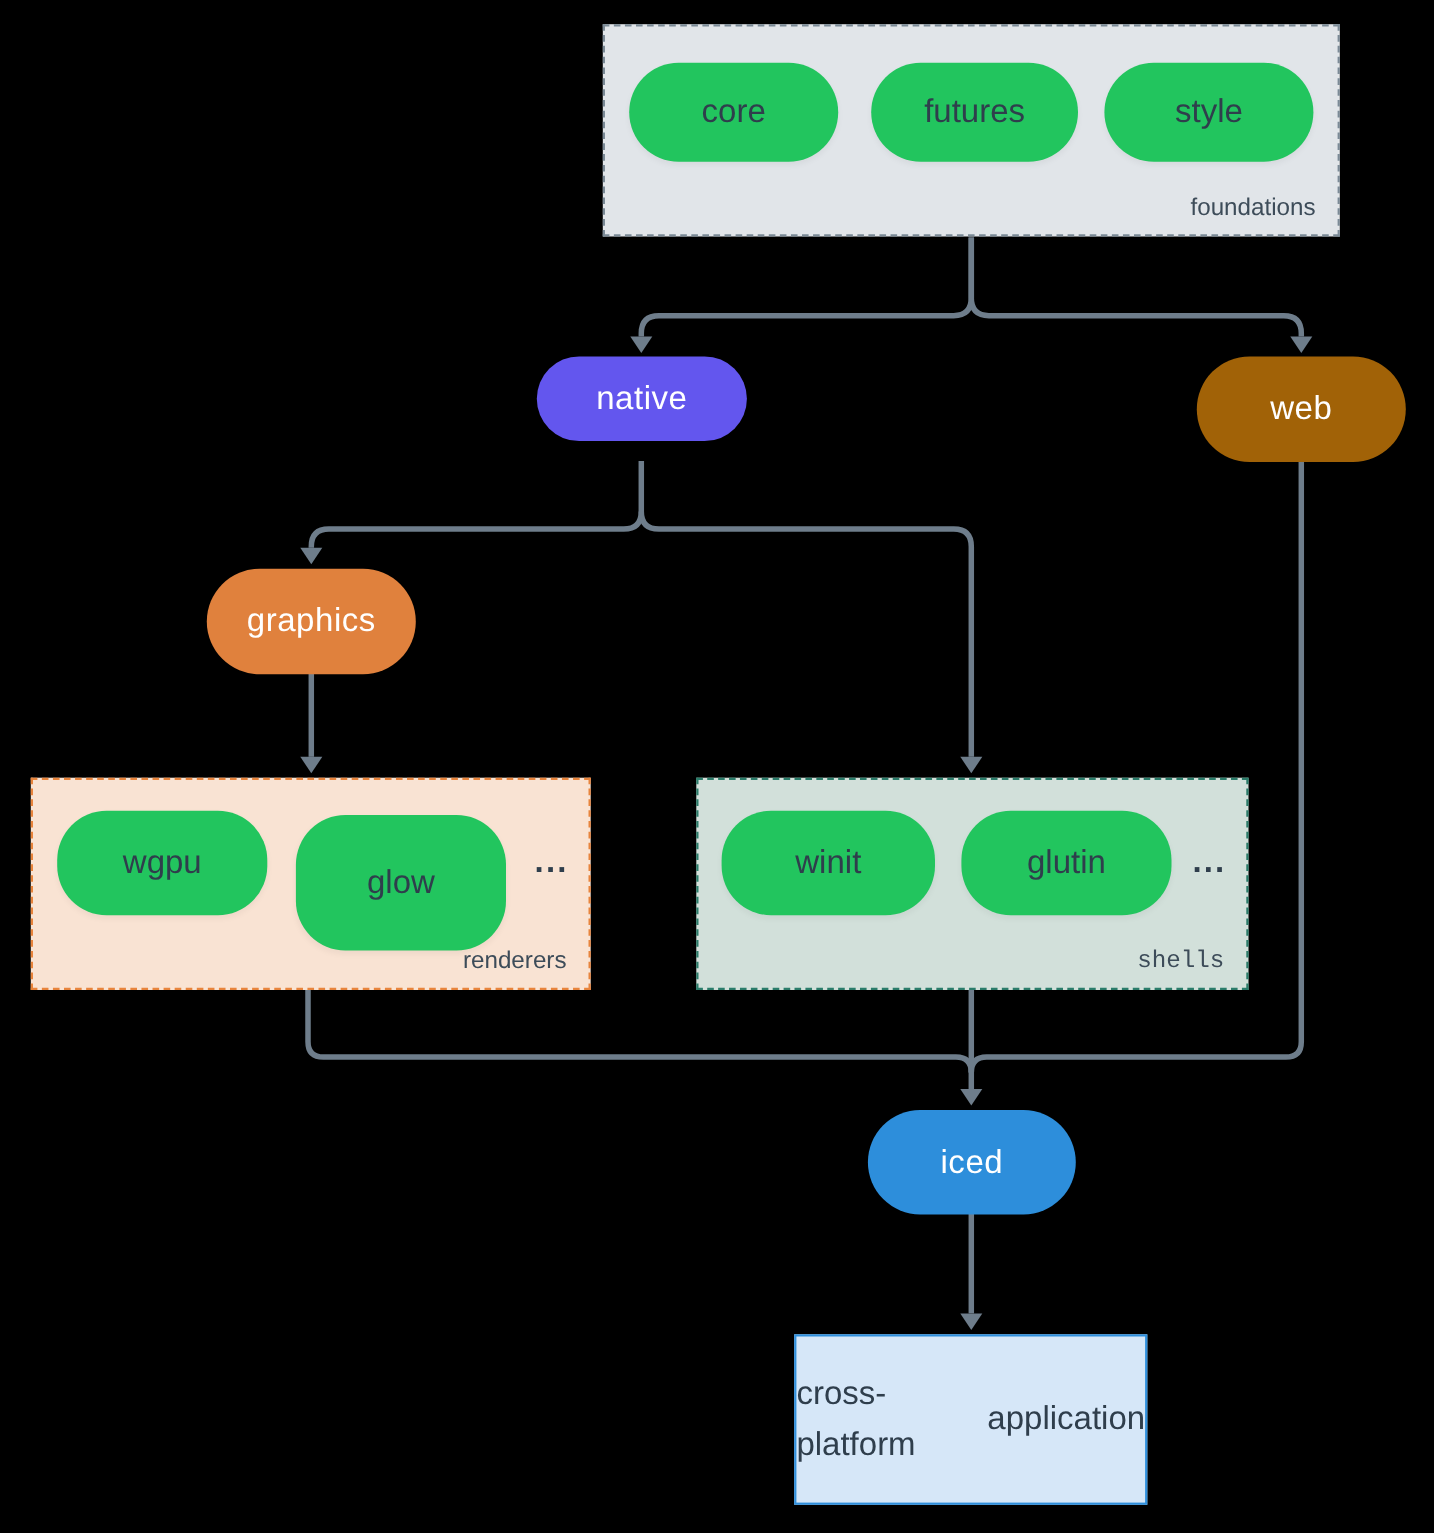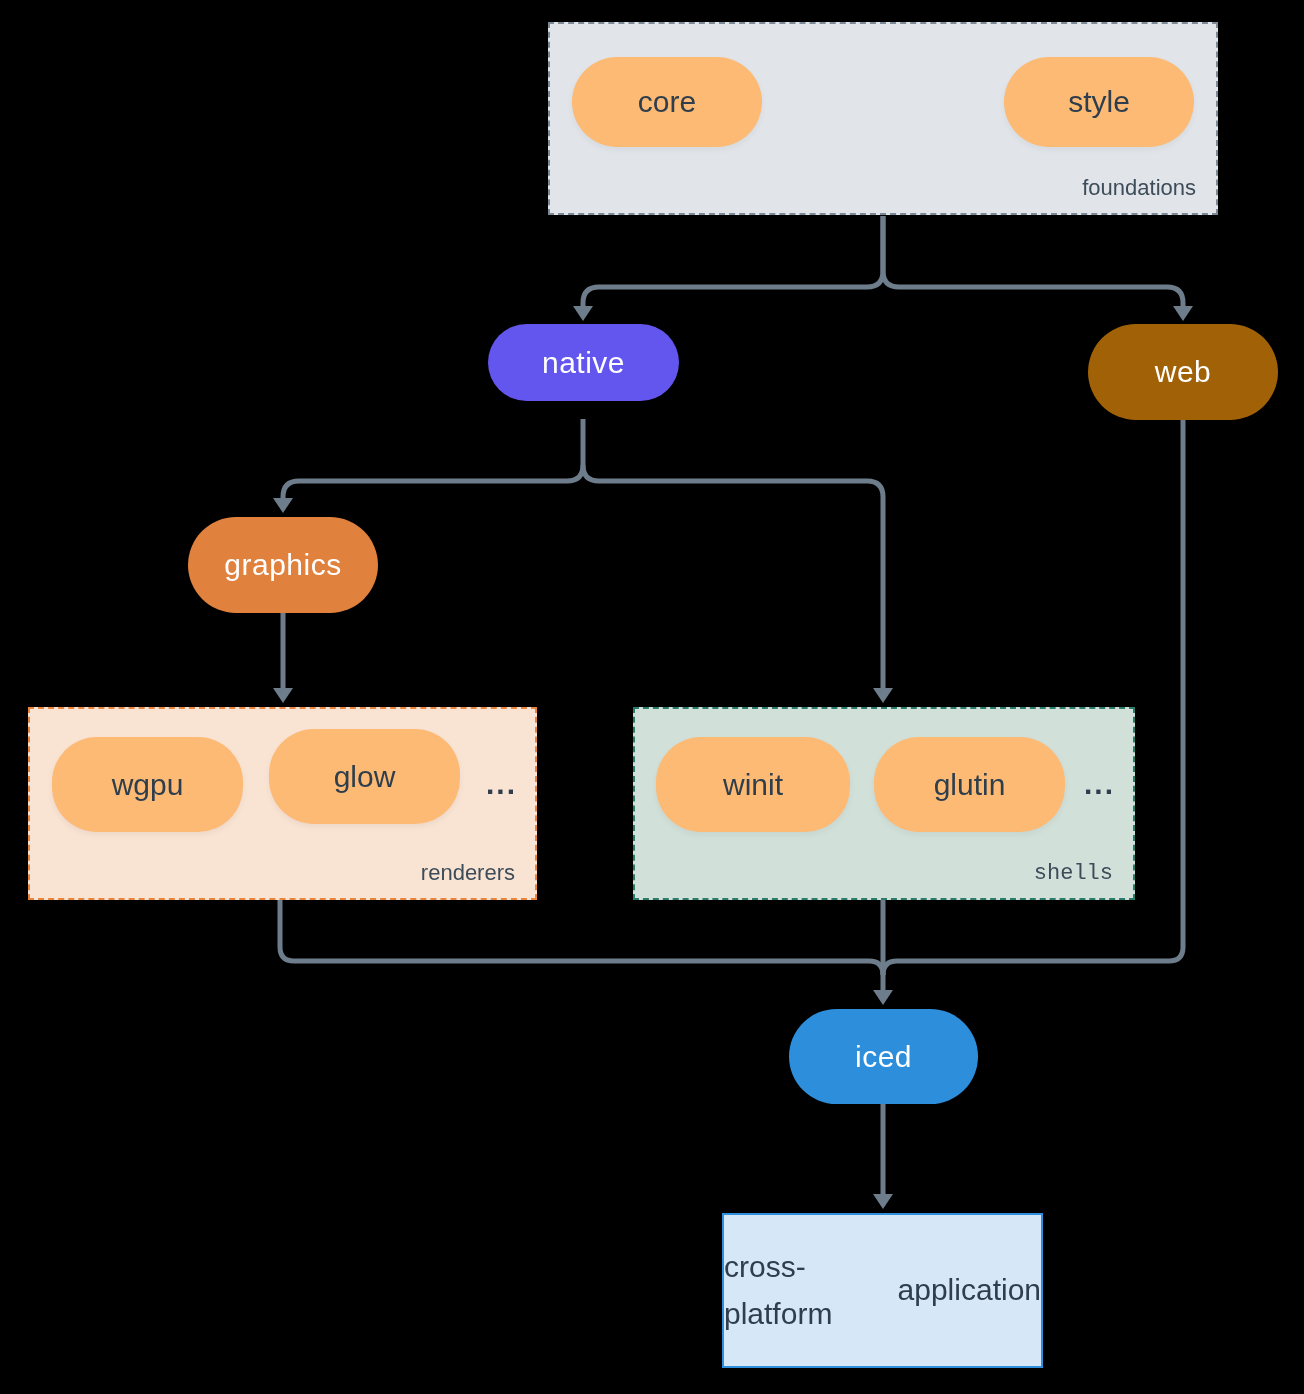--- a/index.html
+++ b/index.html
@@ -17,21 +17,21 @@
     border-radius:48px;
     font-size:30px;color:#fff;
     letter-spacing:0.5px;
   }
   .group{
     border:2px dashed #888;
     display:block;
   }
   .white-pill{
     position:absolute;
-    background:#fdba74;
+    background:#22c55e;
     border-radius:45px;
     display:flex;align-items:center;justify-content:center;
     font-size:30px;
     box-shadow:0 3px 6px rgba(0,0,0,0.05);
   }
   .group-label{
     position:absolute;right:20px;bottom:12px;
     font-size:22px;
   }
   .dots{
@@ -67,33 +67,34 @@
       <polygon points="273,498 293,498 283,513"></polygon>
       <polygon points="273,688 293,688 283,703"></polygon>
       <polygon points="873,688 893,688 883,703"></polygon>
       <polygon points="873,990 893,990 883,1005"></polygon>
       <polygon points="873,1194 893,1194 883,1209"></polygon>
     </g>
   </svg>
 
   <div class="group" style="left: 548px; top: 22px; width: 670px; height: 193px; background-color: rgb(225, 229, 233); border-color: rgb(123, 138, 150);">
     <div class="white-pill" style="left:22px;top:33px;width:190px;height:90px;">core</div>
+    <div class="white-pill" style="left:242px;top:33px;width:188px;height:90px;">futures</div>
     <div class="white-pill" style="left:454px;top:33px;width:190px;height:90px;">style</div>
     <div class="group-label" style="color: rgb(61, 76, 89);">foundations</div>
   </div>
 
   <div class="node pill" style="left: 488px; top: 324px; width: 191px; height: 77px; background-color: rgb(99, 86, 238);">native</div>
 
   <div class="node pill" style="left: 1088px; top: 324px; width: 190px; height: 96px; background-color: #a16207;">web</div>
 
   <div class="node pill" style="left: 188px; top: 517px; width: 190px; height: 96px; background-color: rgb(224, 129, 61);">graphics</div>
 
   <div class="group" style="left: 28px; top: 707px; width: 509px; height: 193px; background-color: rgb(249, 227, 211); border-color: rgb(232, 132, 60);">
     <div class="white-pill" style="left:22px;top:28px;width:191px;height:95px;">wgpu</div>
-    <div class="white-pill" style="left:239px;top:20px;width:191px;height:95px;">glow</div>
+    <div class="white-pill" style="left:239px;top:32px;width:191px;height:123px;">glow</div>
     <div class="dots">...</div>
     <div class="group-label" style="color: rgb(61, 76, 89);">renderers</div>
   </div>
 
   <div class="group" style="left: 633px; top: 707px; width: 502px; height: 193px; background-color: rgb(210, 224, 218); border-color: rgb(43, 124, 106);">
     <div class="white-pill" style="left:21px;top:28px;width:194px;height:95px;">winit</div>
     <div class="white-pill" style="left:239px;top:28px;width:191px;height:95px;">glutin</div>
     <div class="dots">...</div>
     <div class="group-label" style="color: rgb(61, 76, 89); font-family: Liberation Mono, monospace;">shells</div>
   </div>

